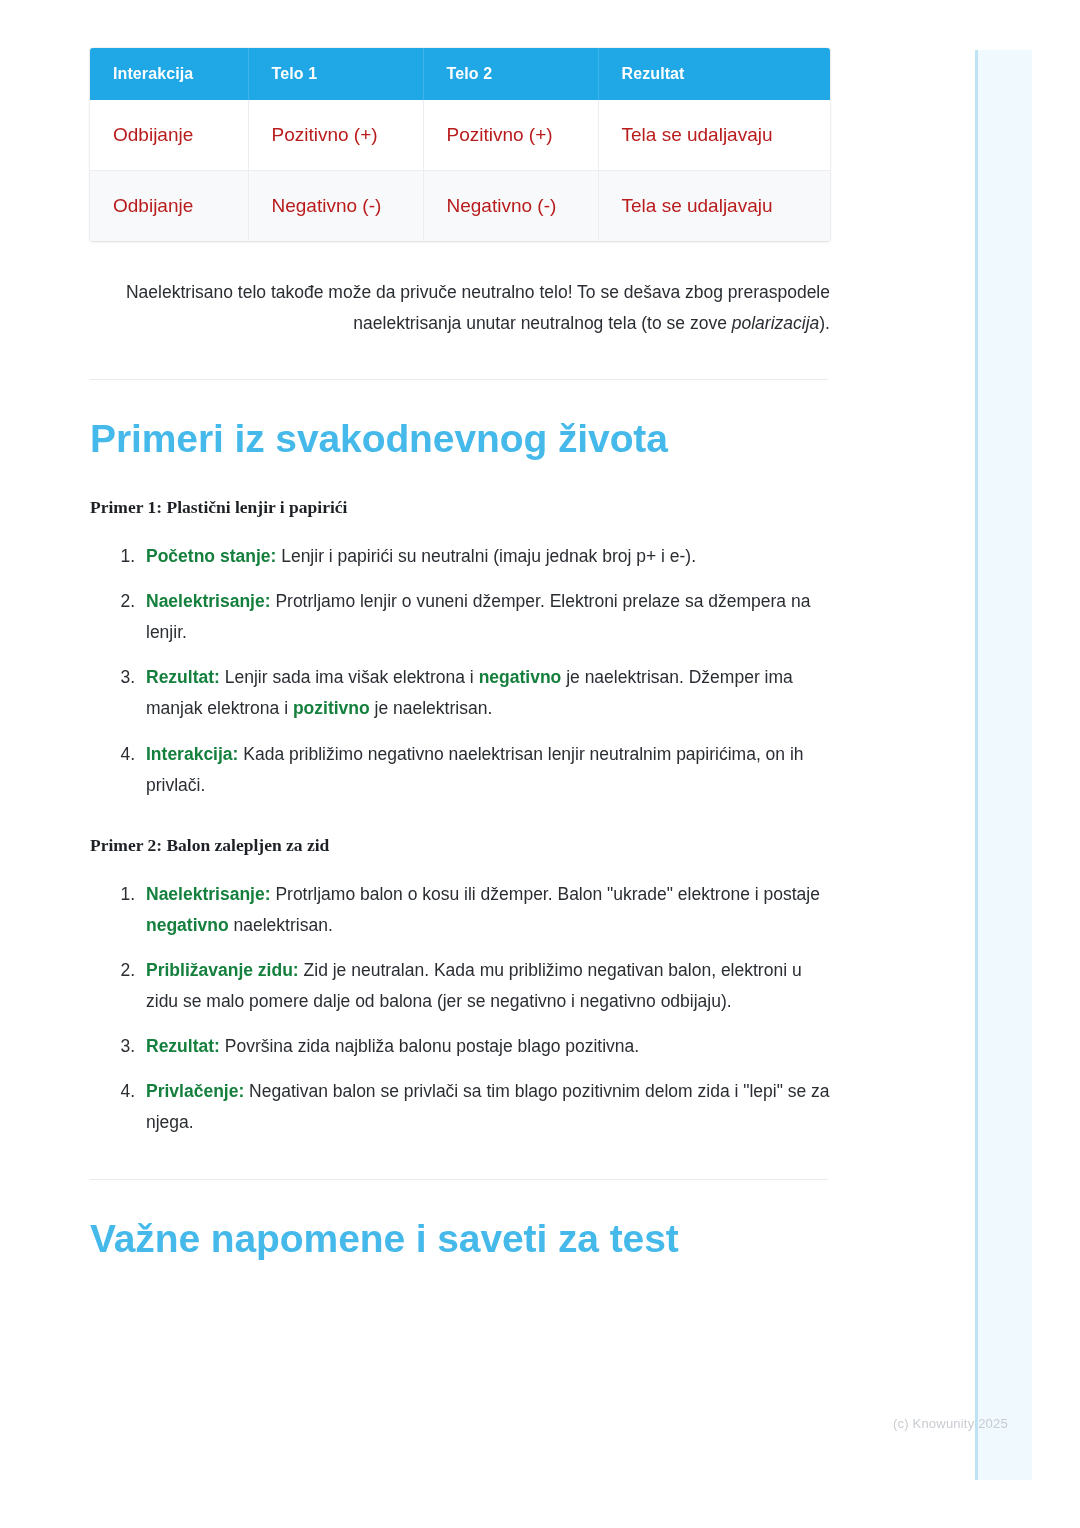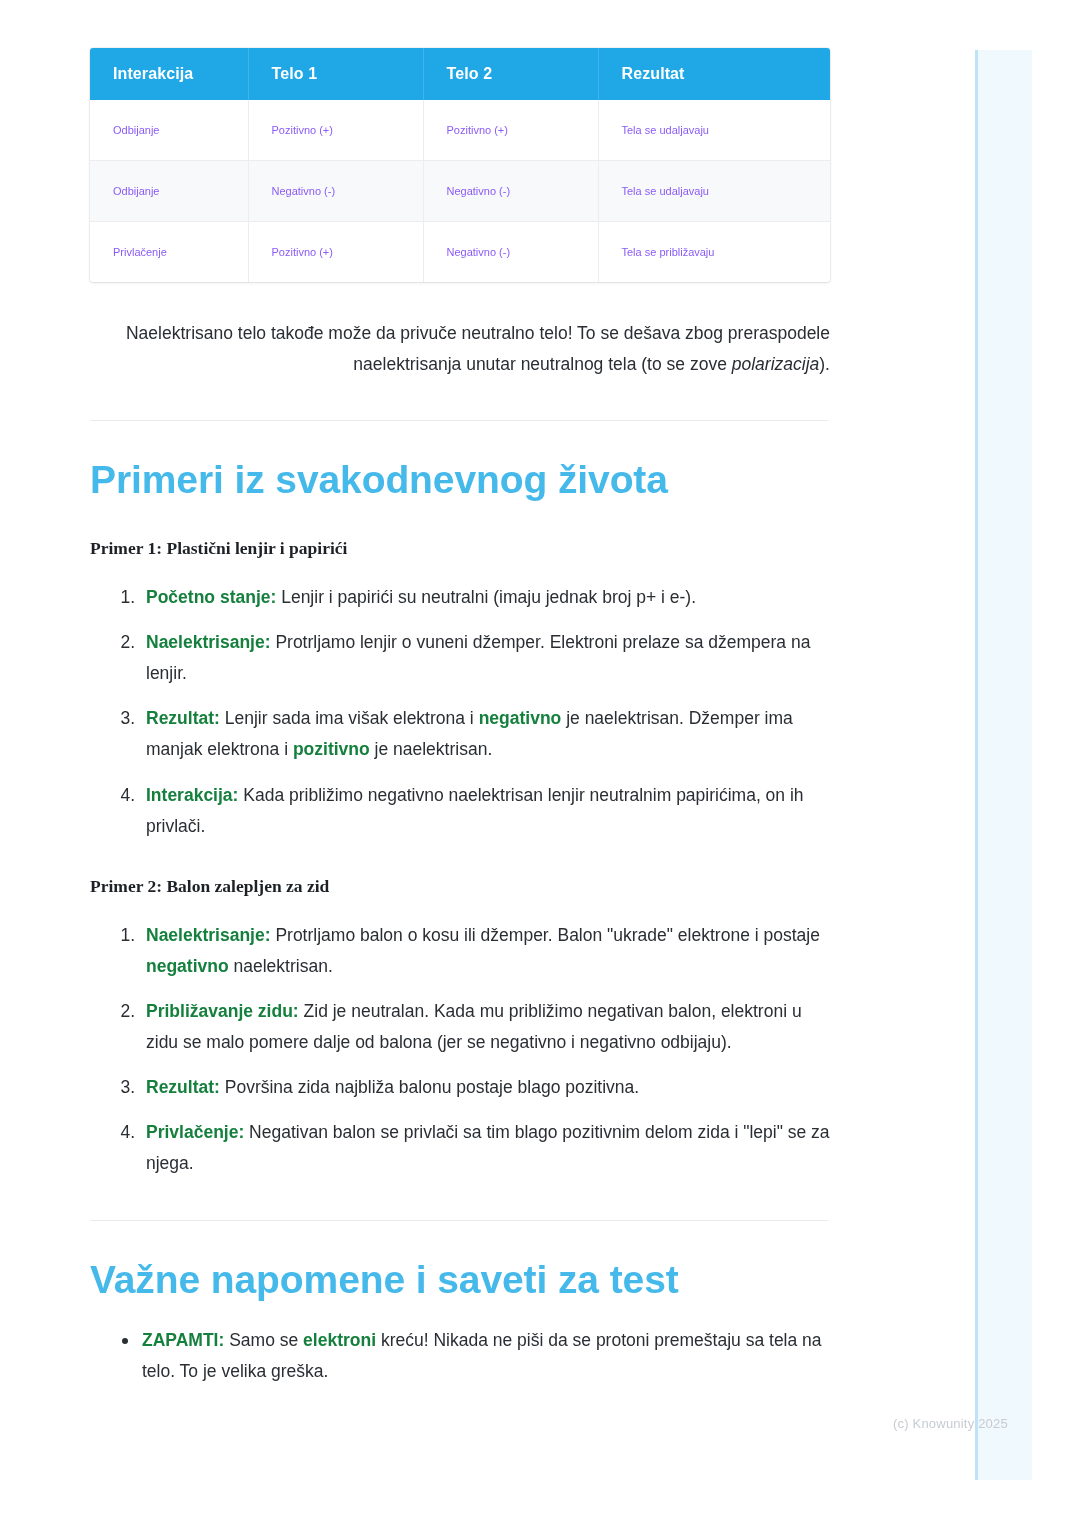--- a/index.html
+++ b/index.html
@@ -72,24 +72,24 @@
     text-align: left;
     padding: 17px 0 17px 23px;
     border-right: 1px solid #3fb3ea;
     letter-spacing: 0.1px;
   }
   table.data-table thead th:last-child { border-right: none; }
 
   table.data-table tbody td {
     padding: 24px 0 24px 23px;
     text-align: left;
-    color: #8b5cf6;
+    color: #b91c1c;
     border-right: 1px solid #ededf0;
     border-bottom: 1px solid #ededf0;
-    font-size: 11px;
+    font-size: 19px;
     vertical-align: middle;
   }
   table.data-table tbody td:last-child { border-right: none; }
   table.data-table tbody tr:last-child td { border-bottom: none; }
   table.data-table tbody tr.striped td { background: #f8f9fa; }
 
   
   p.body-text {
     font-size: 17.5px;
     line-height: 1.78;
@@ -206,26 +206,20 @@
             <td>Pozitivno (+)</td>
             <td>Pozitivno (+)</td>
             <td>Tela se udaljavaju</td>
           </tr>
           <tr class="striped">
             <td>Odbijanje</td>
             <td>Negativno (-)</td>
             <td>Negativno (-)</td>
             <td>Tela se udaljavaju</td>
           </tr>
-          <tr>
-            <td>Privlačenje</td>
-            <td>Pozitivno (+)</td>
-            <td>Negativno (-)</td>
-            <td>Tela se približavaju</td>
-          </tr>
         </tbody>
       </table>
     </div>
 
     <p class="body-text"><span>Naelektrisano telo takođe može da privuče neutralno telo! To se dešava zbog preraspodele naelektrisanja unutar neutralnog tela (to se zove </span><em>polarizacija</em><span>).</span></p>
 
     <hr class="divider">
 
     <h2 class="section-heading">Primeri iz svakodnevnog života</h2>
 
@@ -244,22 +238,19 @@
       <li><b>Naelektrisanje:</b><span> Protrljamo balon o kosu ili džemper. Balon "ukrade" elektrone i postaje </span><b>negativno</b><span> naelektrisan.</span></li>
       <li><b>Približavanje zidu:</b><span> Zid je neutralan. Kada mu približimo negativan balon, elektroni u zidu se malo pomere dalje od balona (jer se negativno i negativno odbijaju).</span></li>
       <li><b>Rezultat:</b><span> Površina zida najbliža balonu postaje blago pozitivna.</span></li>
       <li><b>Privlačenje:</b><span> Negativan balon se privlači sa tim blago pozitivnim delom zida i "lepi" se za njega.</span></li>
     </ol>
 
     <hr class="divider">
 
     <h2 class="section-heading">Važne napomene i saveti za test</h2>
 
-    <ul class="notes">
-      <li><b>ZAPAMTI:</b><span> Samo se </span><b>elektroni</b><span> kreću! Nikada ne piši da se protoni premeštaju sa tela na telo. To je velika greška.</span></li>
-    </ul>
 
   </div>
 </div>
 
 <div id="right-strip"></div>
 
 <div id="watermark">(c) Knowunity 2025</div>
 
 </body></html>

